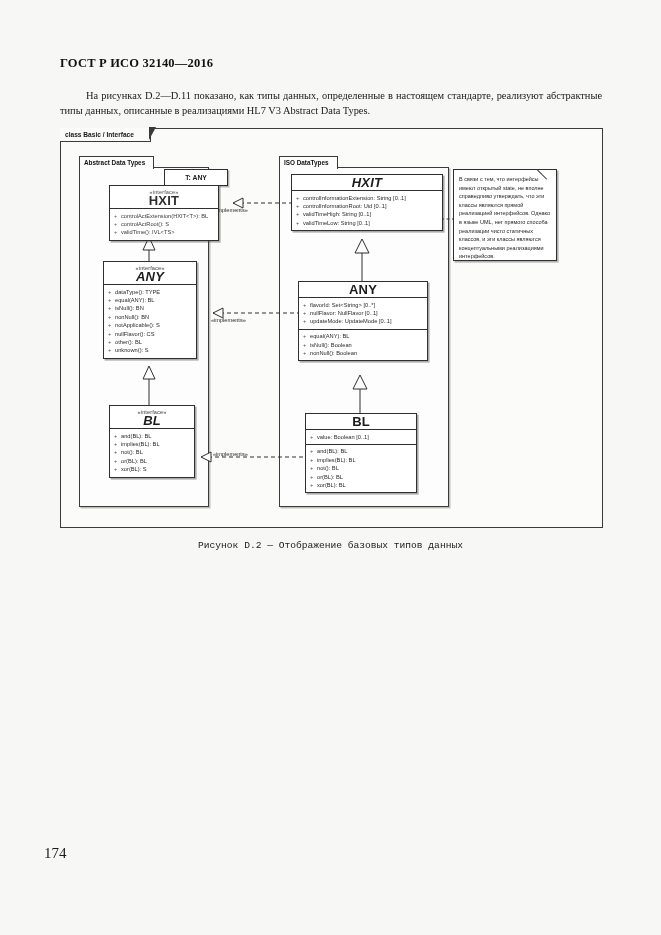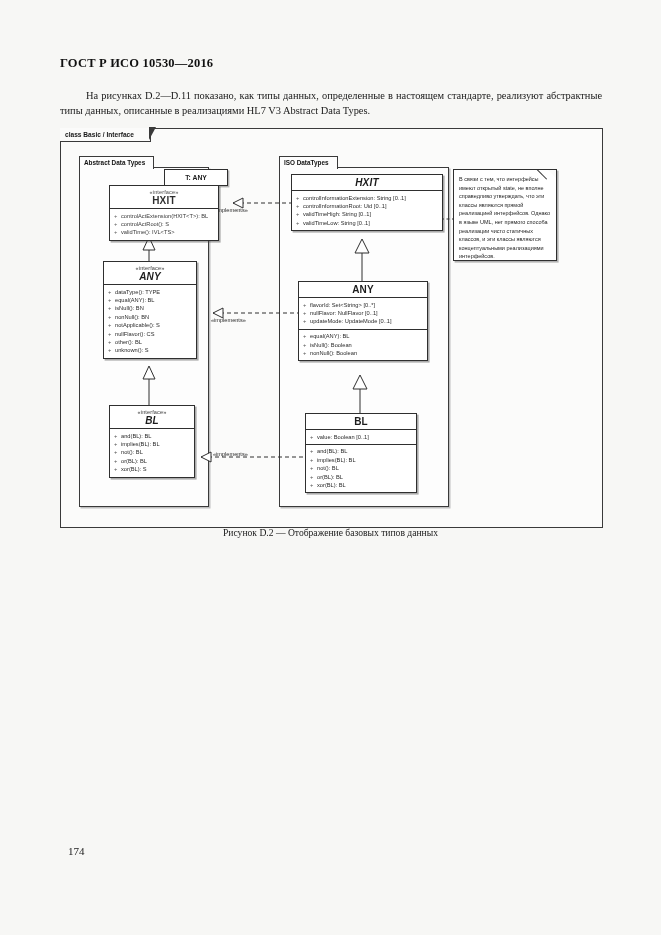--- a/index.html
+++ b/index.html
@@ -117,21 +117,21 @@
   }
   .stereo {
     display: block;
     font-size: 5.6px;
     line-height: 7px;
     letter-spacing: 0.1px;
     color: #3c3c3c;
   }
   .cname {
     display: block;
-    font-size: 10px;
+    font-size: 13px;
     font-weight: bold;
     line-height: 9px;
     letter-spacing: 0.2px;
   }
   .cname.italic { font-style: italic; font-weight: bold; }
   .cls-compartment {
     padding: 2.5px 2px 3px 4px;
   }
   .cls-compartment + .cls-compartment {
     border-top: 1.1px solid #2f2f2f;
@@ -233,42 +233,42 @@
     color: #2b2b2b;
     white-space: nowrap;
   }
   .lbl-impl-1 { left: 152px; top: 78px; }
   .lbl-impl-2 { left: 150px; top: 188px; }
   .lbl-impl-3 { left: 152px; top: 322px; }
 
   .caption {
     position: absolute;
     left: 0;
-    top: 527px;
+    top: 540px;
     width: 661px;
     text-align: center;
-    font-family: Liberation Serif, serif;
+    font-family: Liberation Mono, monospace;
     font-size: 9.6px;
     color: #1a1a1a;
   }
   .page-number {
     position: absolute;
-    left: 68px;
+    left: 44px;
     top: 845px;
     font-family: "Liberation Serif", serif;
-    font-size: 11px;
+    font-size: 15px;
     color: #1a1a1a;
   }
 </style>
 </head>
 <body>
 
 <div class="page">
 
-  <div class="std-header">ГОСТ Р ИСО 10530—2016</div>
+  <div class="std-header">ГОСТ Р ИСО 32140—2016</div>
 
   <div class="body-text"><span class="indent"></span><span>На рисунках D.2—D.11 показано, как типы данных, определенные в настоящем стандарте, реализуют абстрактные типы данных, описанные в реализациями HL7 V3 Abstract Data Types.</span></div>
 
   <div class="diagram-frame">
 
     <div class="frame-tab">class Basic / Interface</div>
 
     <div class="pkg pkg-adt">
       <div class="pkg-tab">Abstract Data Types</div>
     </div>

